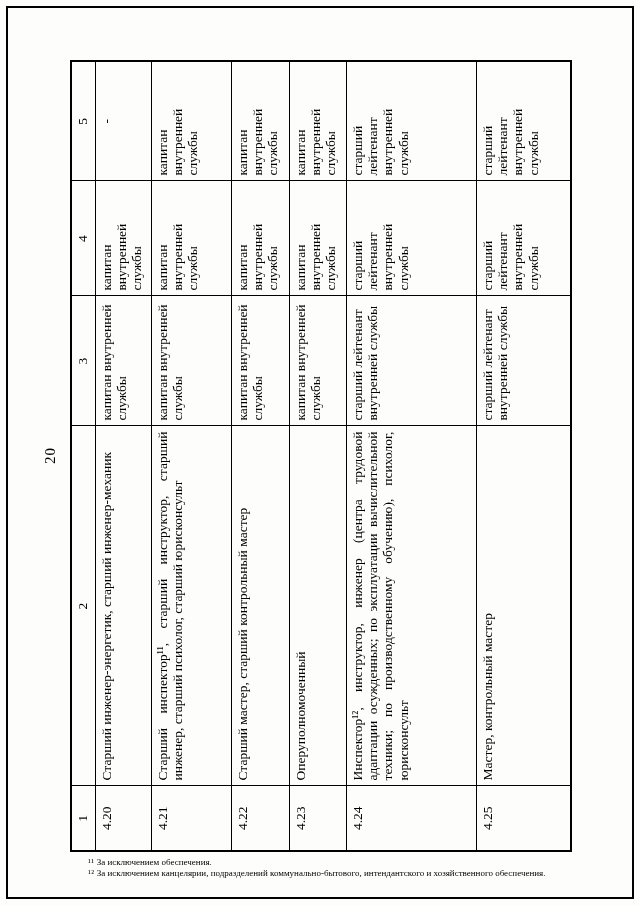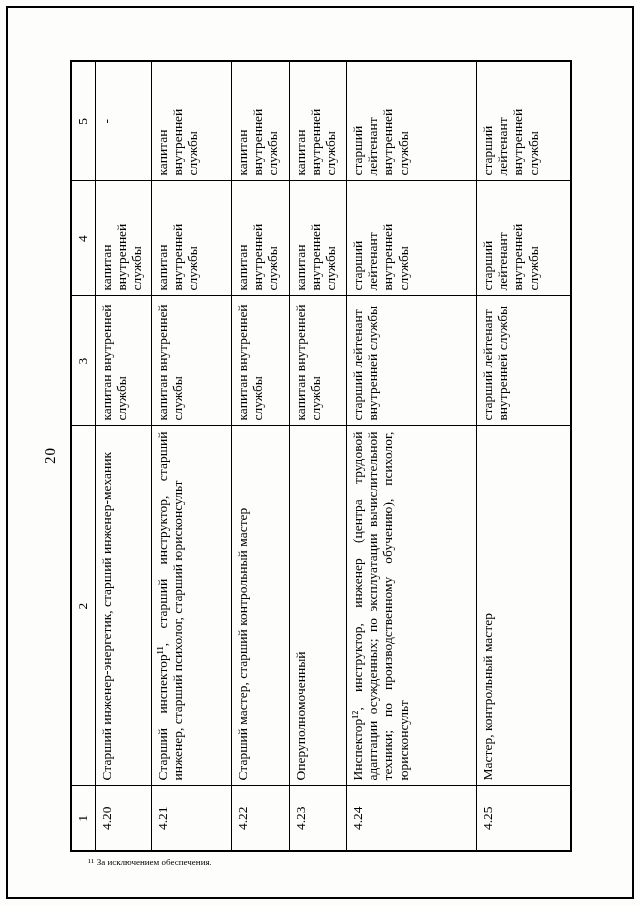--- a/index.html
+++ b/index.html
@@ -177,15 +177,19 @@
     </tr>
         </tbody>
     </table>
   </div>
 
   <div class="footnotes">
     <div class="footnote">
       <span class="fn-marker">¹¹</span>
       <span>За исключением обеспечения.</span>
     </div>
+    <div class="footnote">
+      <span class="fn-marker">¹²</span>
+      <span>За исключением канцелярии, подразделений коммунально-бытового, интендантского и хозяйственного обеспечения.</span>
+    </div>
   </div>
 
 </div>
 
 </body></html>

